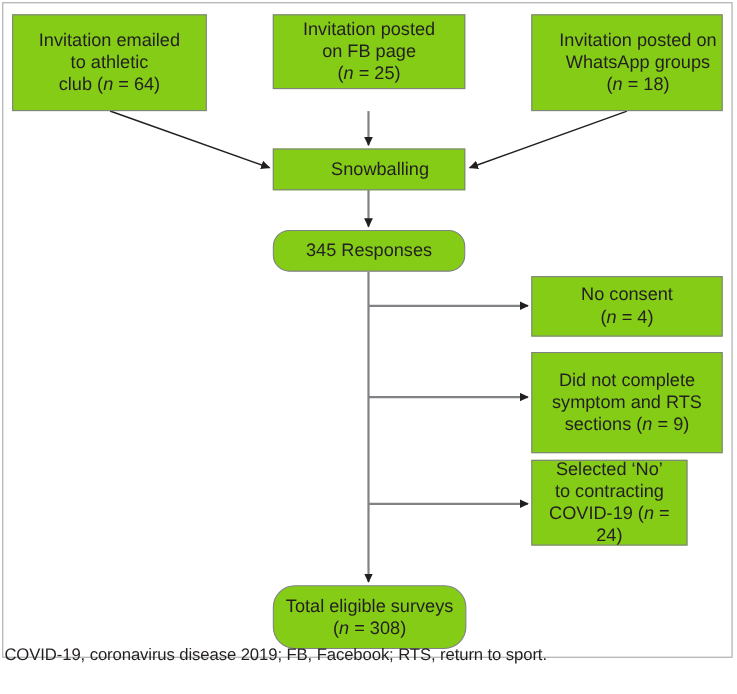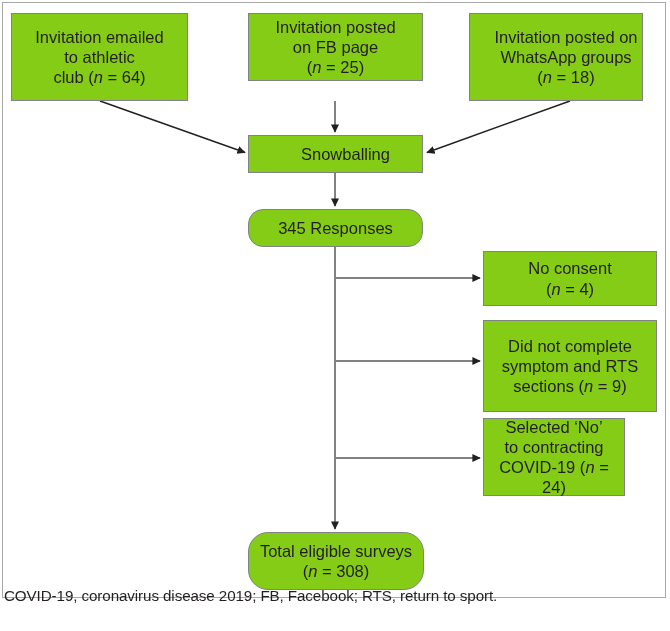--- a/index.html
+++ b/index.html
@@ -121,21 +121,21 @@
   </svg>
 
   <div class="node" style="left:11px; top:13px; width:177px; height:88px;">
     <span class="txt">Invitation emailed<br>to athletic<br>club (<em>n</em> = 64)</span>
   </div>
 
   <div class="node" style="left:248px; top:13px; width:175px; height:68px;">
     <span class="txt">Invitation posted<br>on FB page<br>(<em>n</em> = 25)</span>
   </div>
 
-  <div class="node" style="left:469px; top:13px; width:174px; height:88px;padding-left:24px;">
+  <div class="node" style="left:483px; top:13px; width:174px; height:88px;padding-left:24px;">
     <span class="txt">Invitation posted on<br>WhatsApp groups<br>(<em>n</em> = 18)</span>
   </div>
 
   <div class="node" style="left:248px; top:135px; width:175px; height:38px;padding-left:24px;">
     <span class="txt">Snowballing</span>
   </div>
 
   <div class="node" style="left:248px; top:209px; width:175px; height:38px;border-radius:15px;">
     <span class="txt">345 Responses</span>
   </div>

